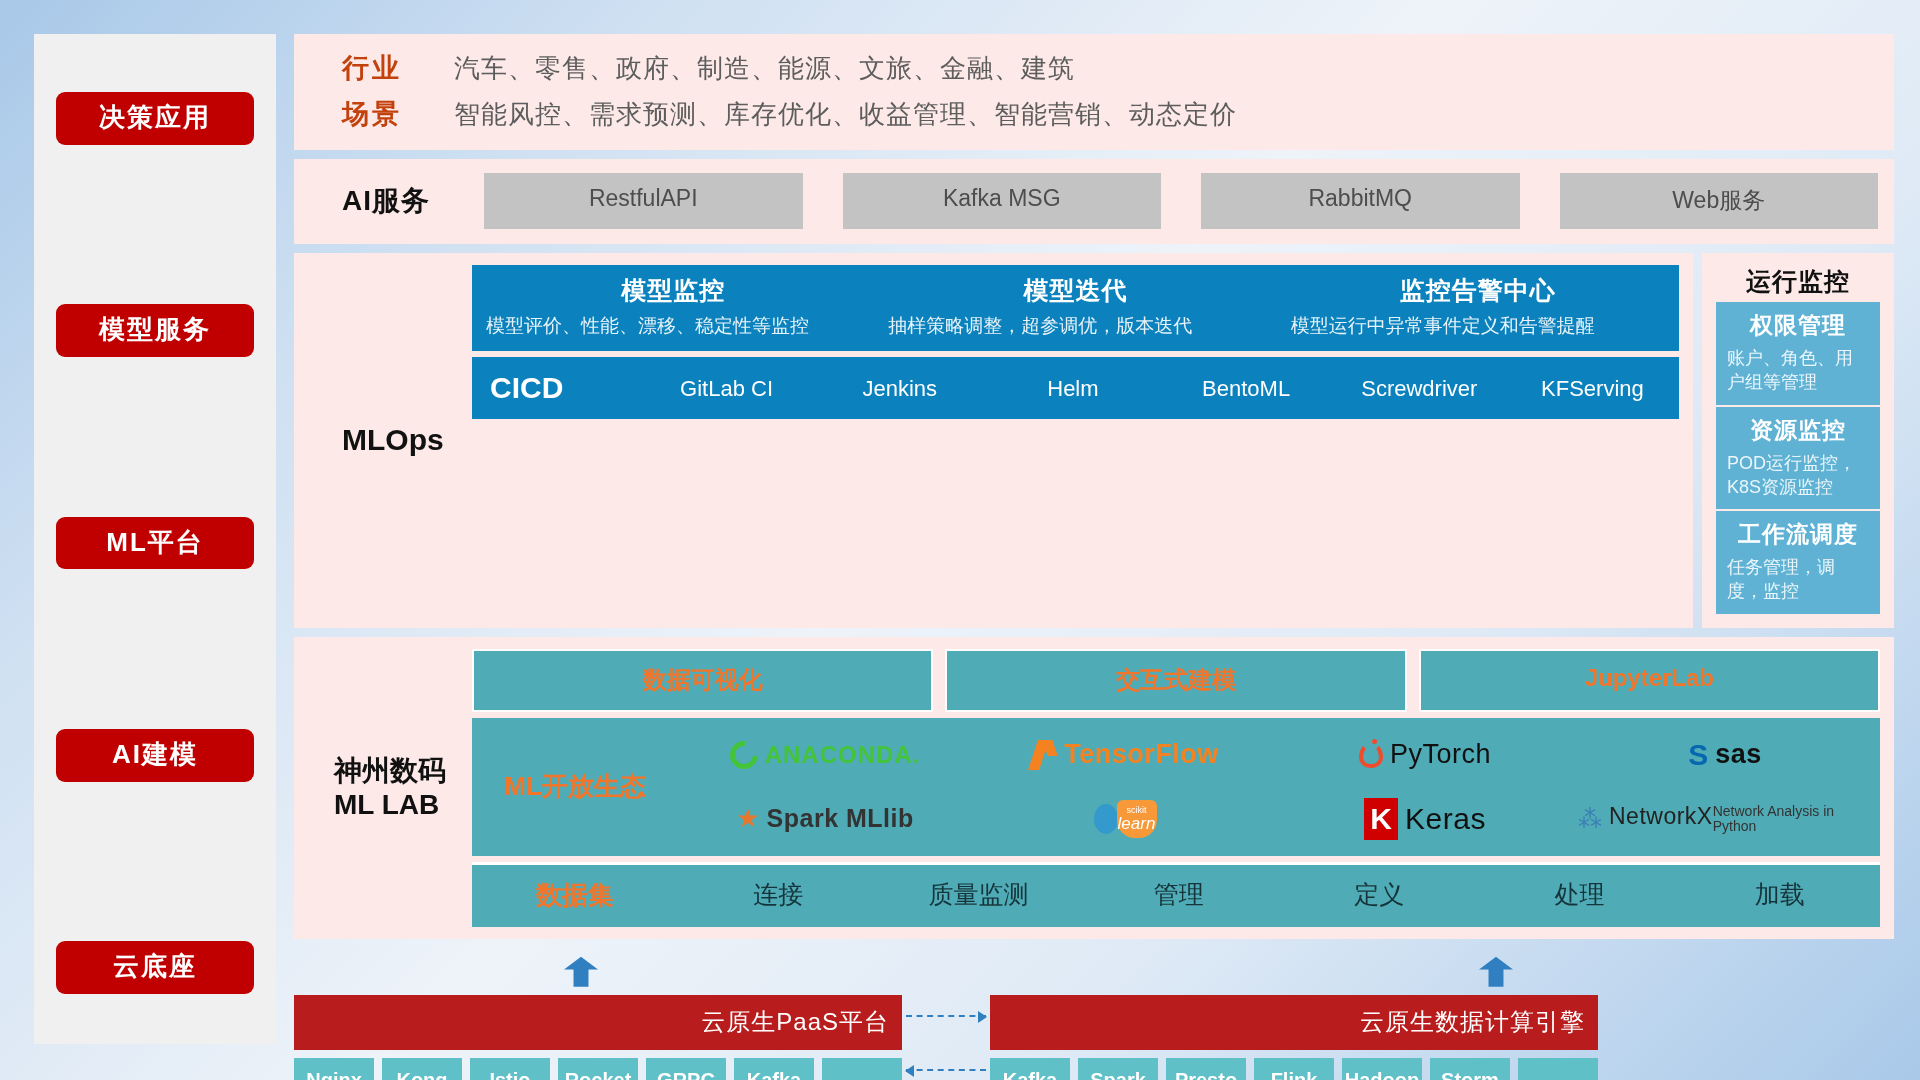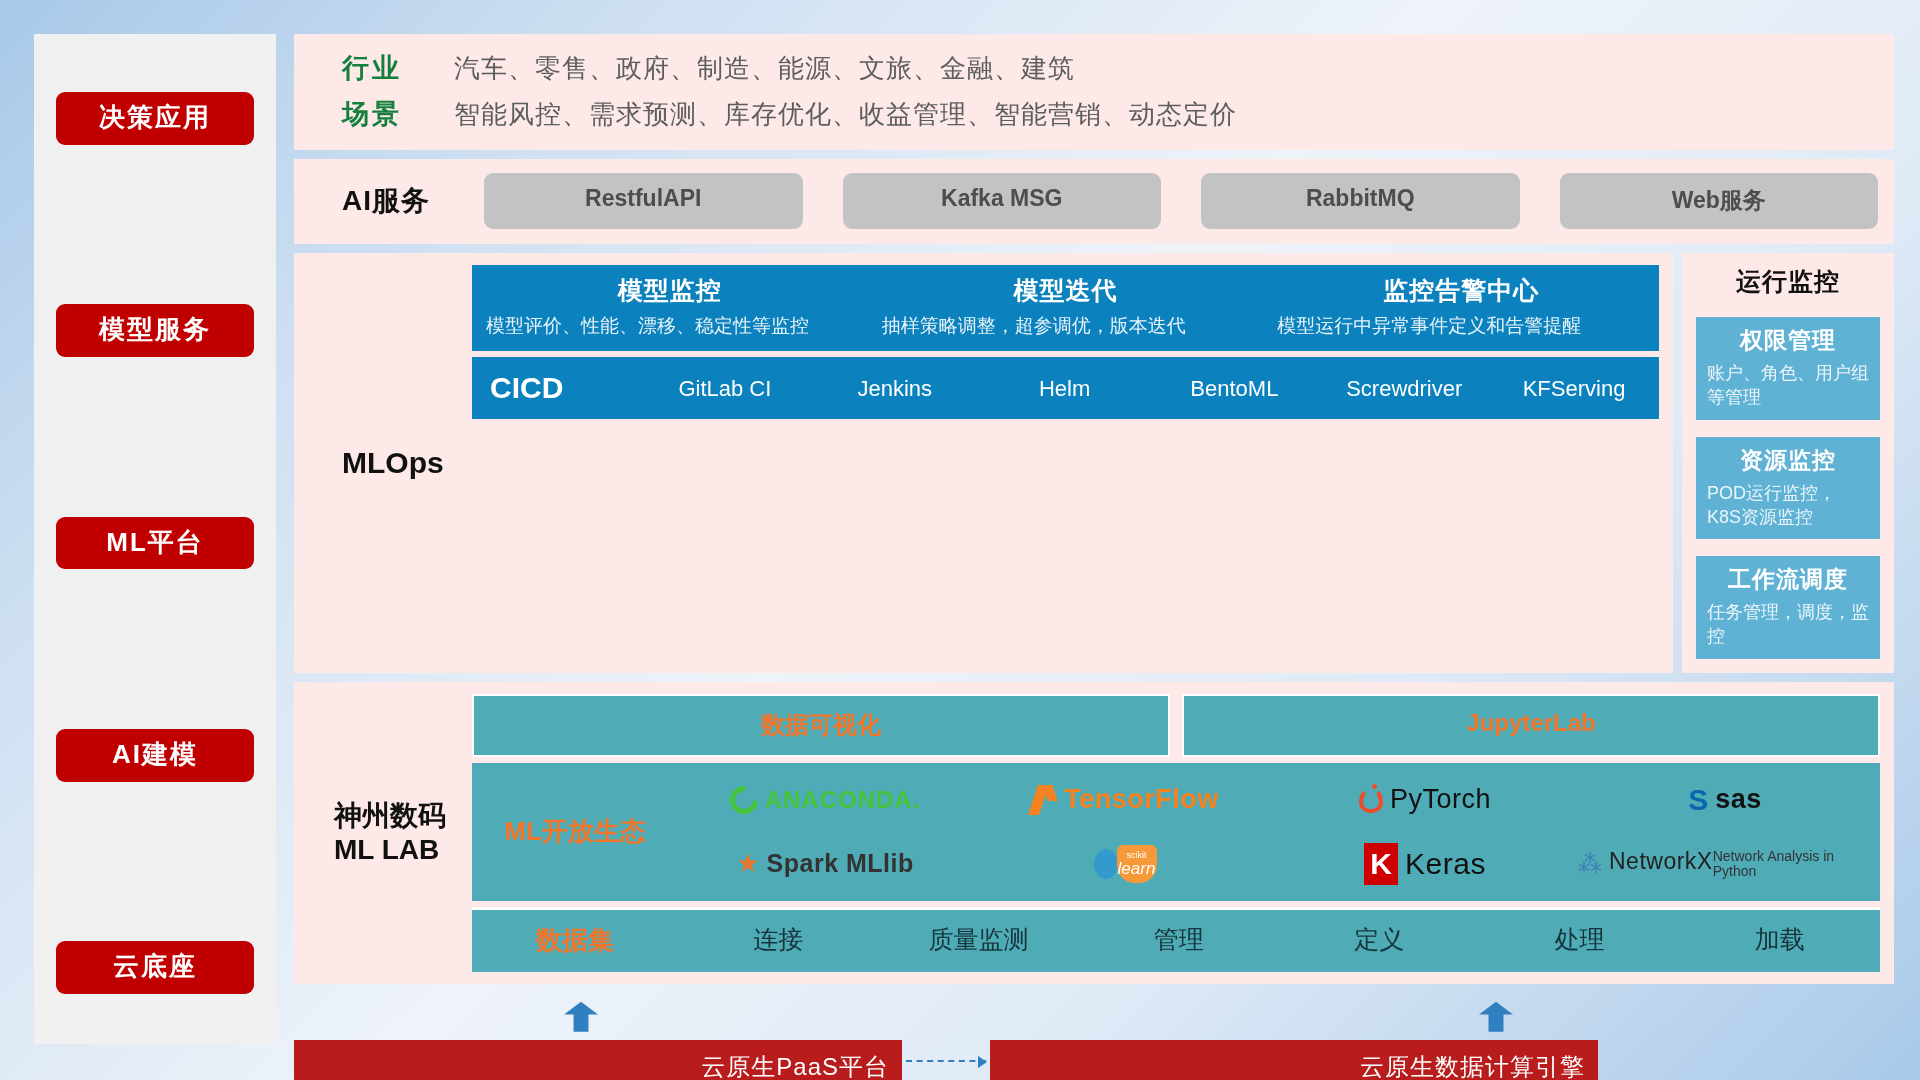--- a/index.html
+++ b/index.html
@@ -54,42 +54,41 @@
     display: flex;
     align-items: center;
     padding: 10px 14px;
   }
 
   
   .band-apps { padding: 16px 14px 18px 22px; flex-direction: column; align-items: stretch; gap: 10px; }
   .kvline { display: flex; align-items: center; gap: 26px; }
   .kvkey {
     width: 112px; flex-shrink: 0;
-    font-weight: bold; font-size: 27px; color: #15803d;
+    font-weight: bold; font-size: 27px; color: #c2410c;
     letter-spacing: 3px; text-align: left; padding-left: 26px;
   }
   .kvval { font-size: 26px; color: #5d5d5d; letter-spacing: 1px; }
 
   
   .band-svc { padding: 14px 16px 15px 22px; gap: 12px; }
   .rowlabel {
     width: 156px; flex-shrink: 0;
     font-weight: bold; font-size: 28px; color: #111;
     letter-spacing: 1px; padding-left: 26px;
   }
   .svc-track { flex: 1 1 auto; display: flex; gap: 40px; }
   .svc-chip {
     flex: 1 1 0;
     background: #c3c3c3;
     color: #4d4d4d;
     font-size: 23px;
-    font-weight: bold;
+    font-weight: normal;
     text-align: center;
     padding: 12px 0 13px 0;
-    border-radius: 9px;
   }
 
   
   .midzone { display: flex; gap: 9px; align-items: stretch; }
   .band-mlops {
     flex: 1 1 auto;
     background: #fdeae8;
     display: flex;
     align-items: stretch;
     padding: 12px 14px 12px 22px;
@@ -127,25 +126,25 @@
     flex: 1 1 0;
     font-size: 22px;
     text-align: center;
     line-height: 1.25;
     word-break: break-all;
     padding-top: 2px;
   }
 
   
   .moncol {
-    width: 212px; flex-shrink: 0;
+    width: 192px; flex-shrink: 0;
     background: #fdeae8;
     display: flex; flex-direction: column;
     padding: 12px 14px 14px 14px;
-    gap: 17px;
+    gap: 2px;
   }
   .moncol-title { text-align: center; font-size: 25px; font-weight: bold; color: #111; margin-bottom: 2px; letter-spacing: 1px; }
   .mon-card {
     flex: 1 1 0;
     background: #5fb2d4;
     color: #fff;
     padding: 8px 11px 10px 11px;
     display: flex; flex-direction: column;
   }
   .mon-card-title { text-align: center; font-weight: bold; font-size: 23px; margin-bottom: 5px; letter-spacing: 1px; }
@@ -394,20 +393,21 @@
 
     <div class="band band-lab">
       <div class="lab-label">
         <span>神州数码</span>
         <span>ML LAB</span>
       </div>
       <div class="lab-right">
 
         <div class="lab-tabs">
           <div class="lab-tab">数据可视化</div>
+          <div class="lab-tab">交互式建模</div>
           <div class="lab-tab">JupyterLab</div>
         </div>
 
         <div class="eco">
           <div class="eco-label">ML开放生态</div>
           <div class="eco-logos">
 
             <div class="logo">
               <span class="anaconda-ring"></span>
               <span class="logo-text" style="color:#43c43b;font-weight:bold;letter-spacing:1px;font-size:24px;">ANACONDA.</span>

